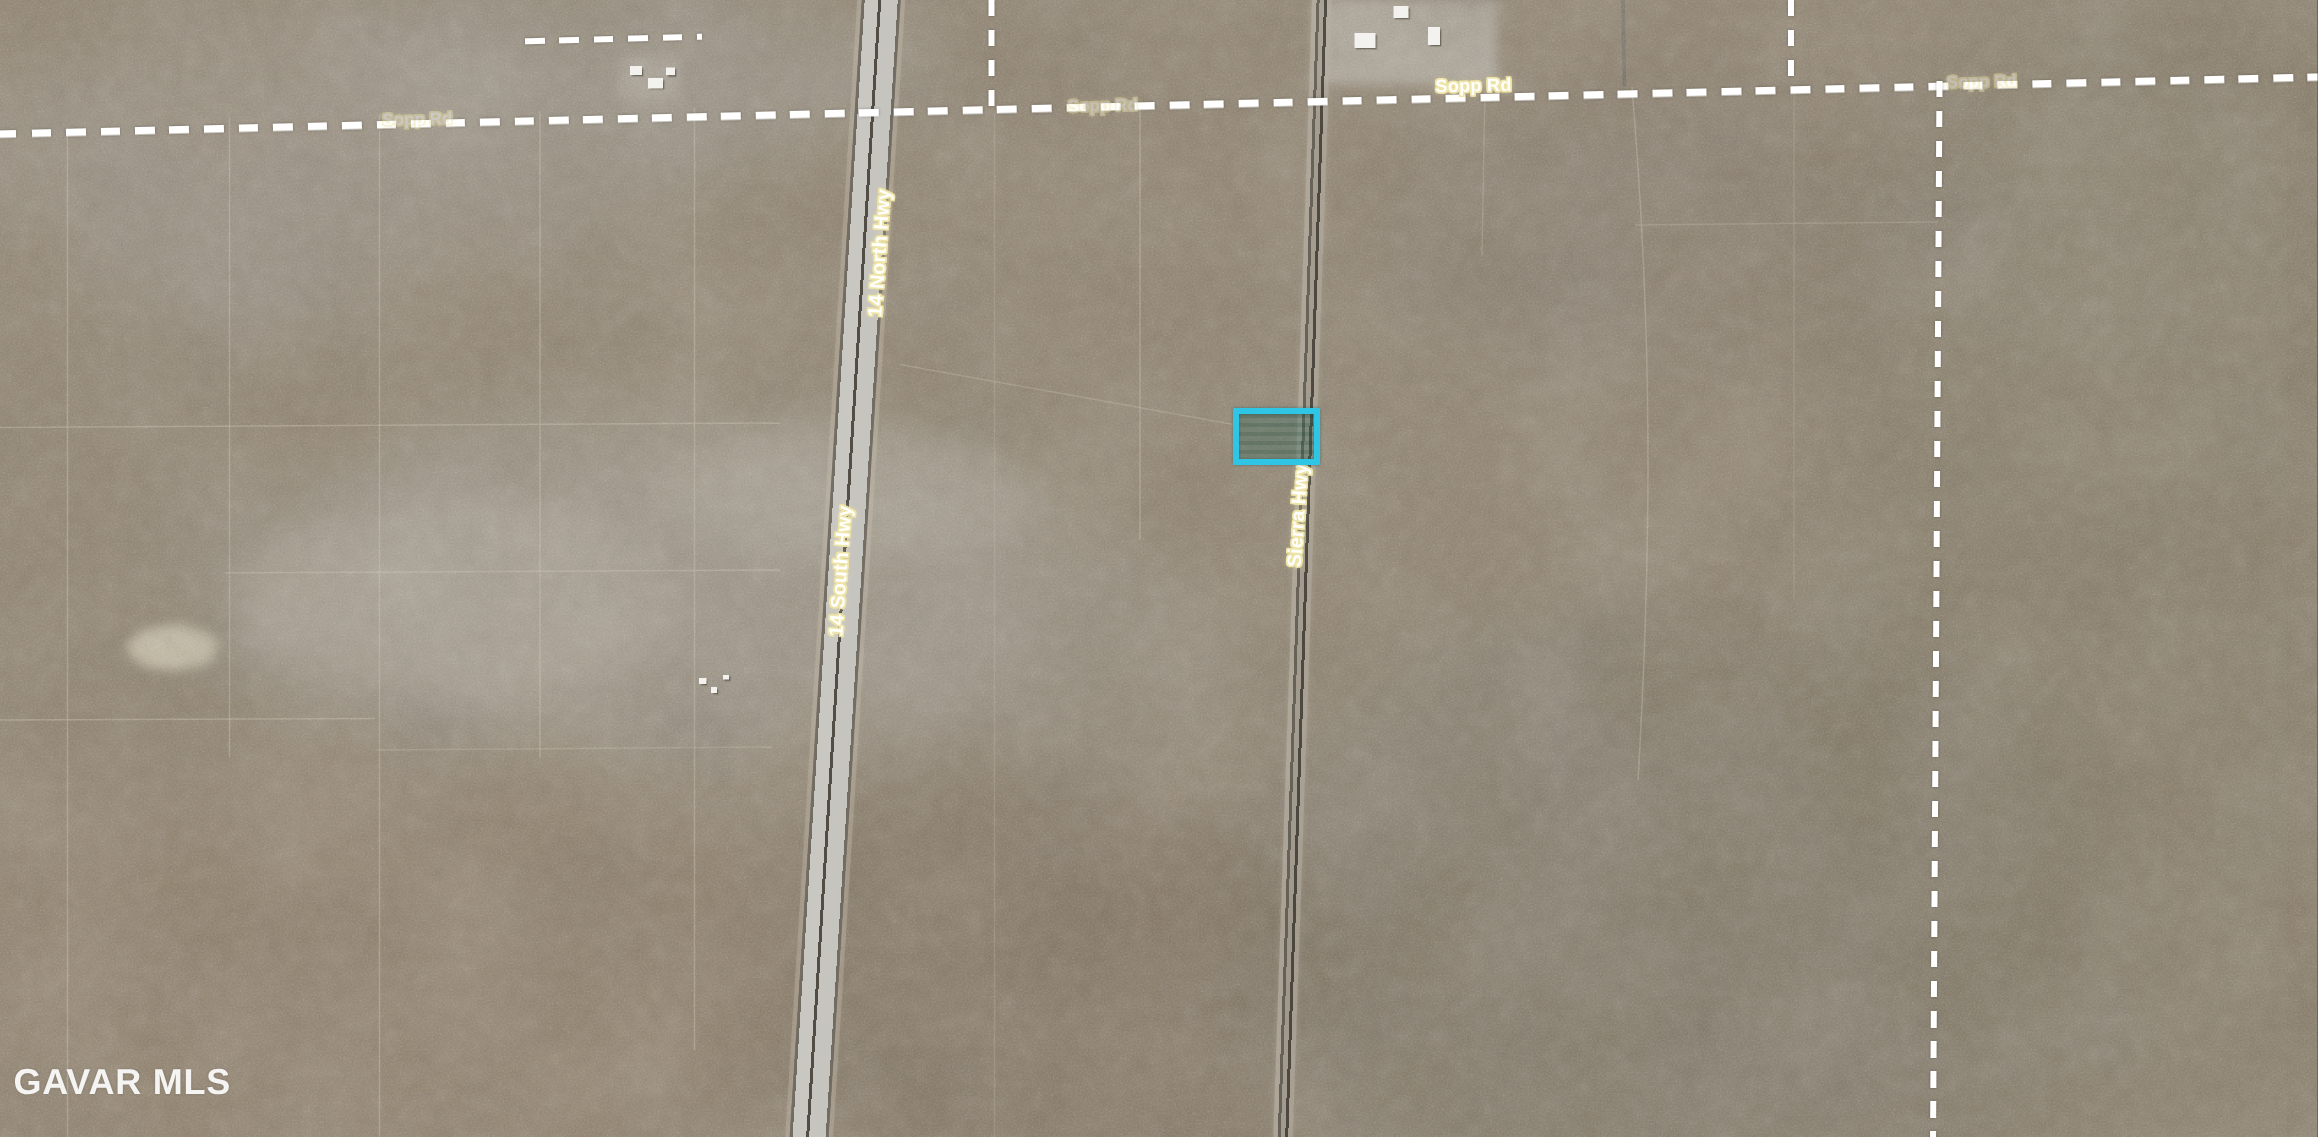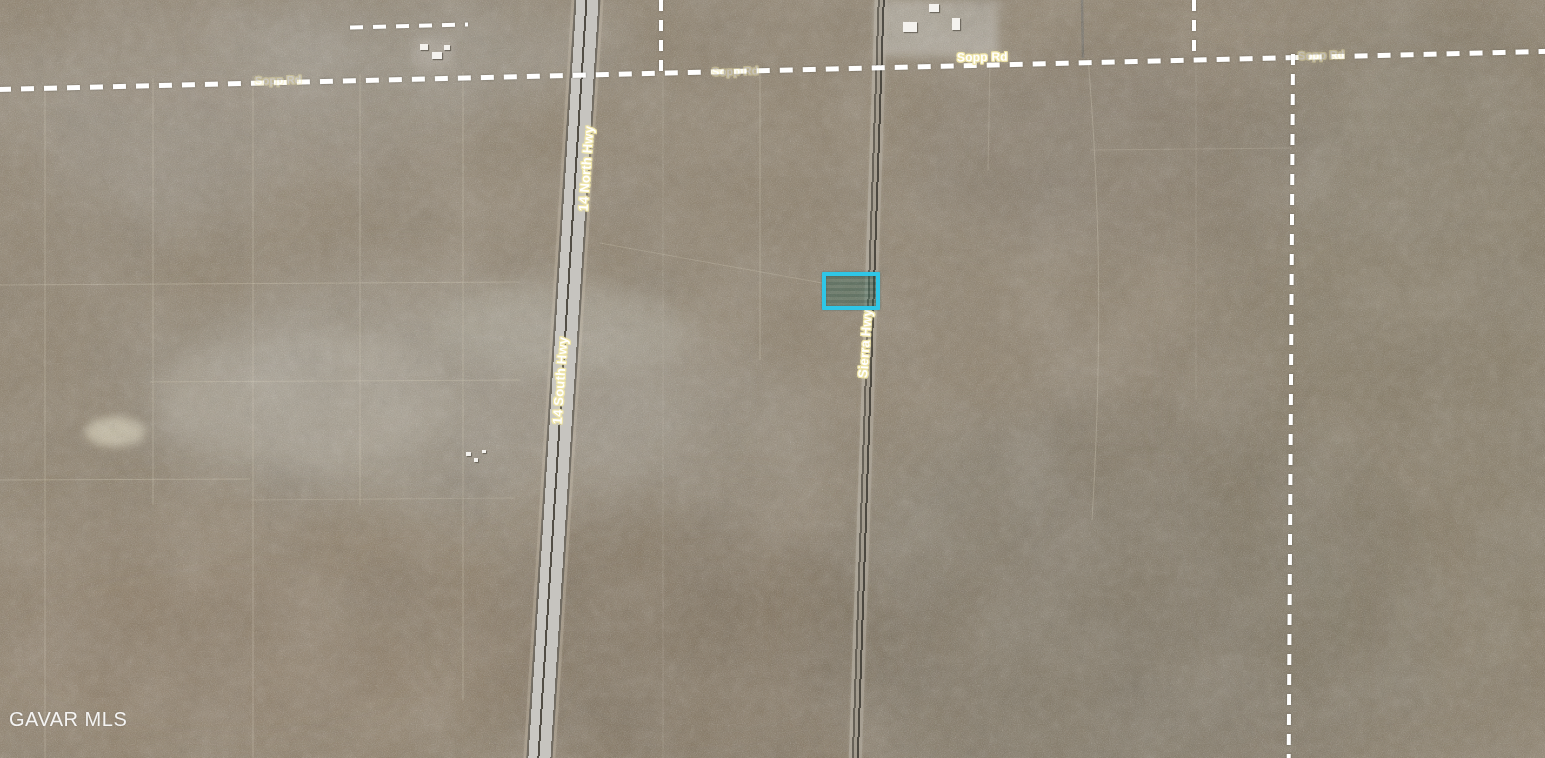--- a/index.html
+++ b/index.html
@@ -75,21 +75,21 @@
       rgba(30,110,100,.22);
     box-shadow:0 0 2px rgba(0,70,90,.5), inset 0 0 2px rgba(0,60,70,.4);
   }
 
   
   .building{position:absolute;background:#f4f2ee;box-shadow:1px 1px 1px rgba(60,55,45,.55);z-index:2;}
 
   
   .watermark{
     position:absolute;left:9px;top:708px;z-index:8;color:#fafafa;opacity:.95;
-    font-size:20px;font-weight:400;letter-spacing:.5px;
+    font-size:24px;font-weight:700;letter-spacing:.5px;
     text-shadow:0 0 2px rgba(80,75,65,.35);
   }
 </style>
 </head>
 <body>
 
 <div class="viewport">
 
   <svg class="terrain" width="1545" height="758" viewBox="0 0 1545 758">
     <defs>

